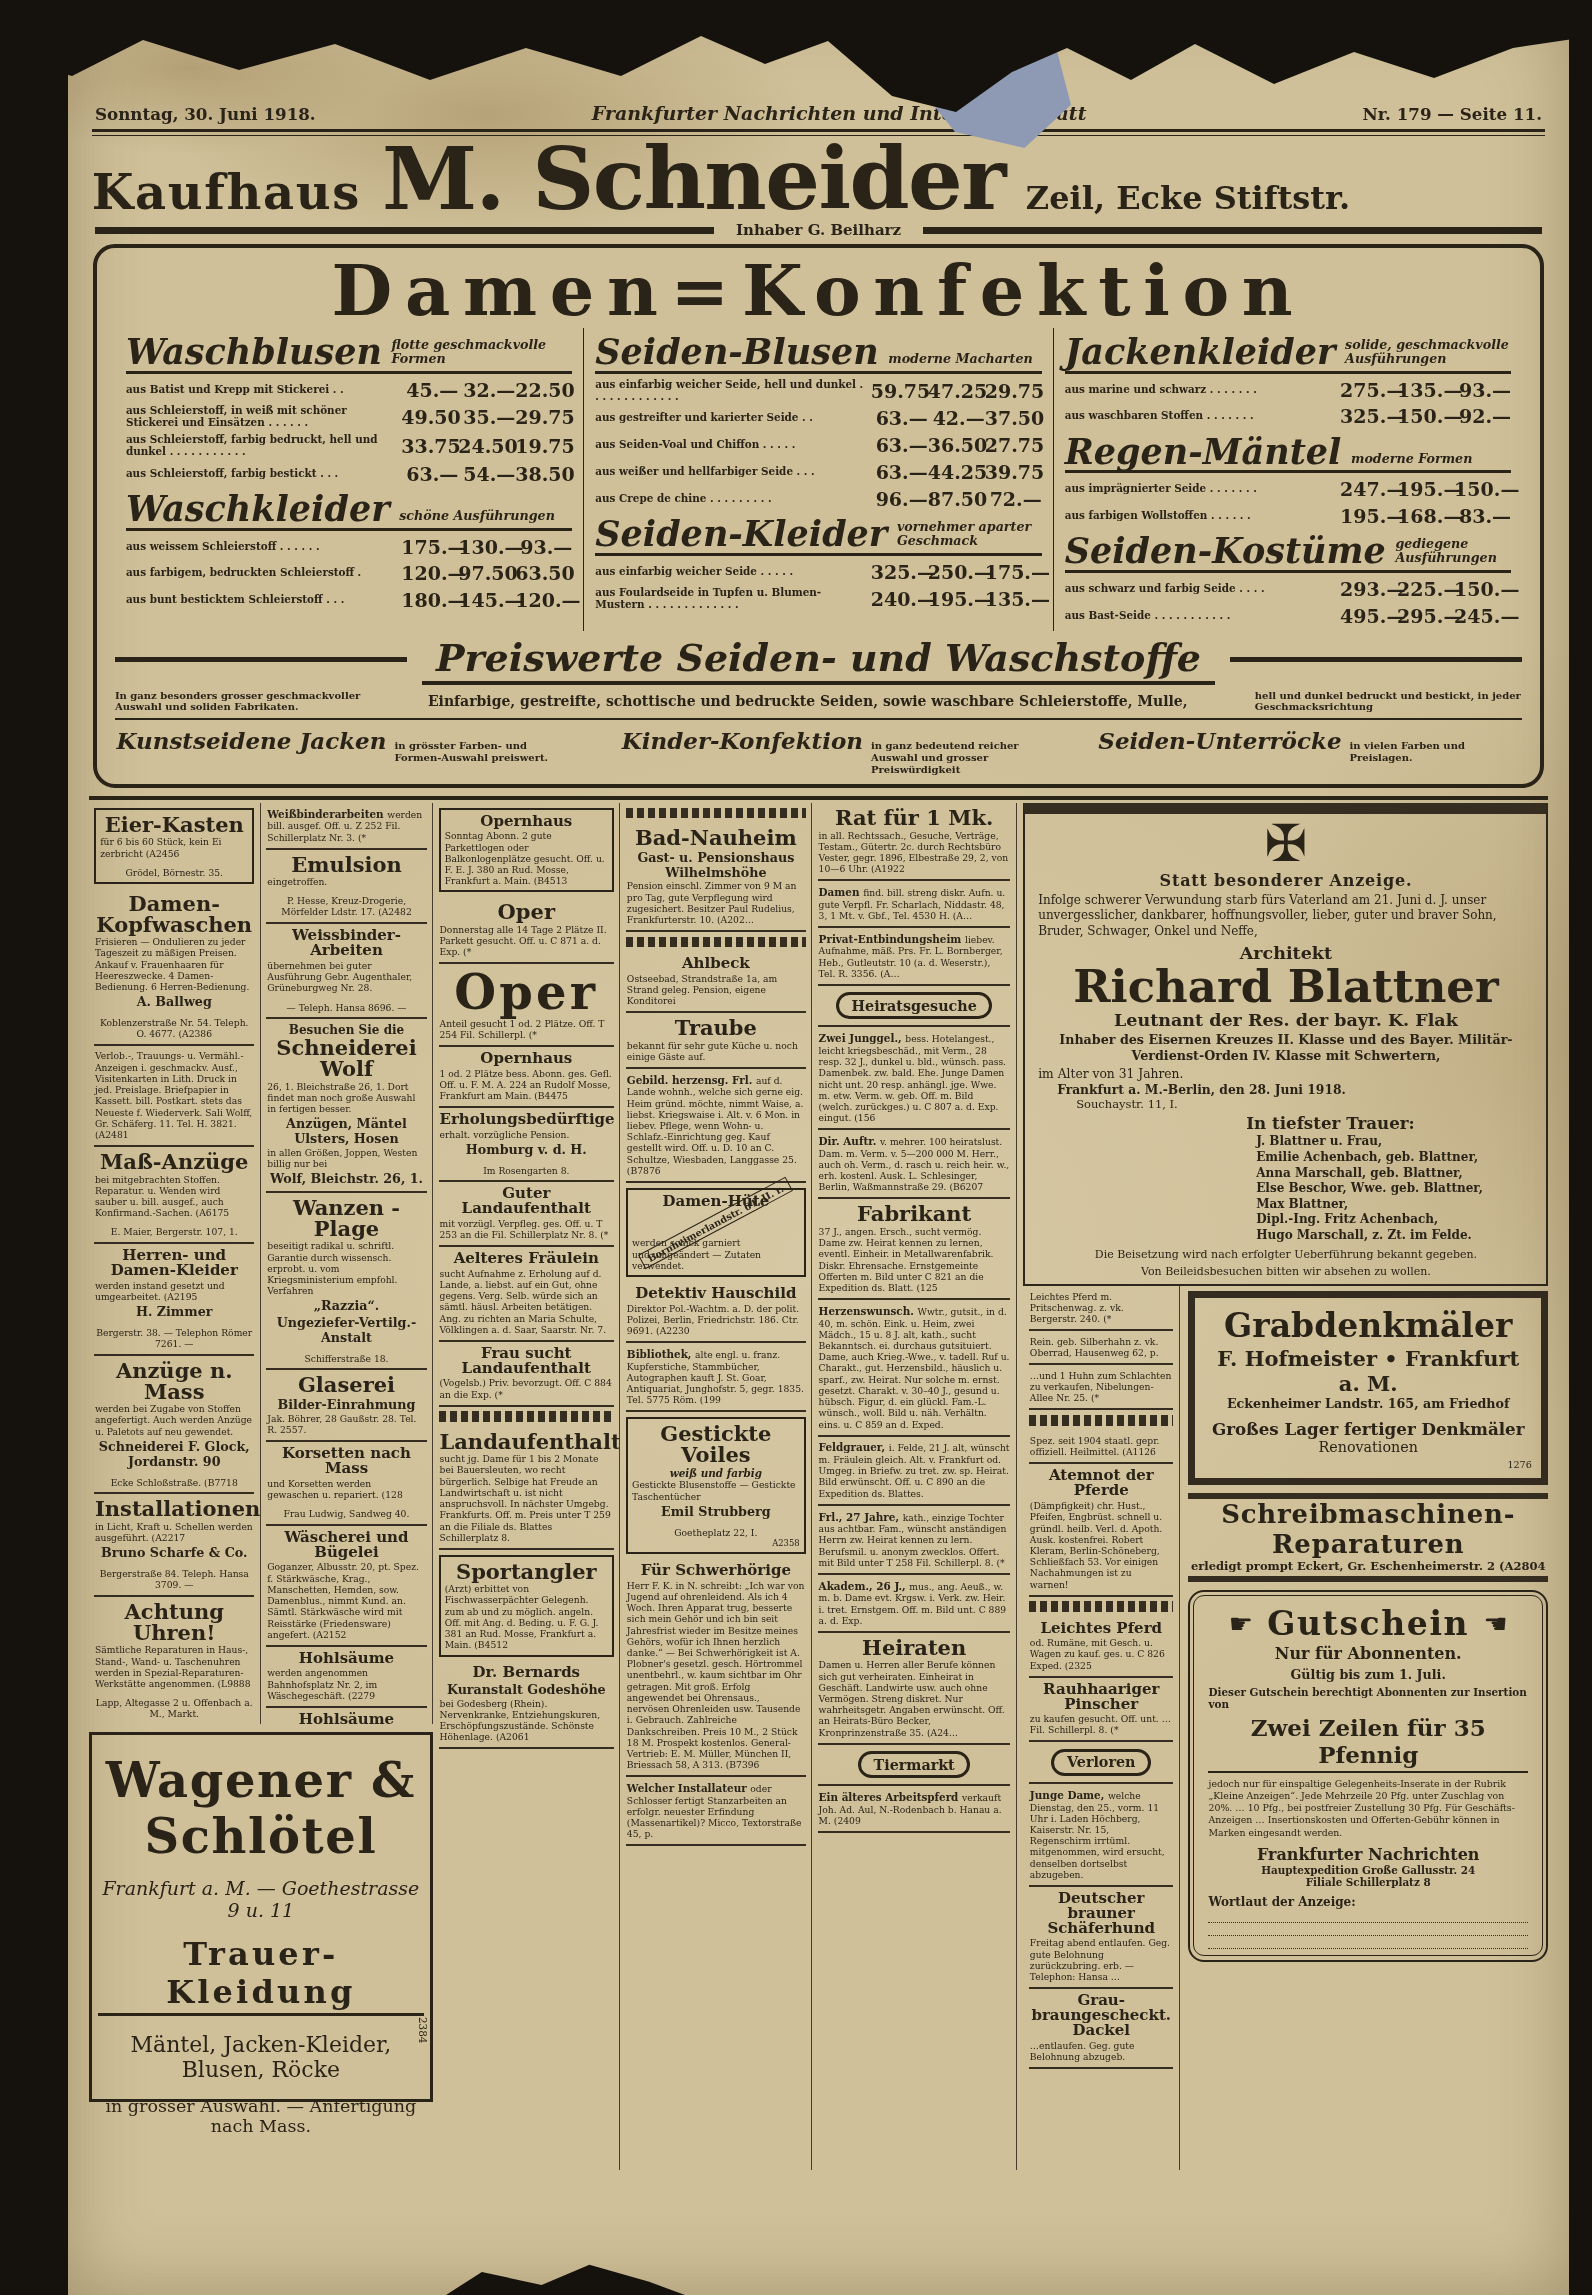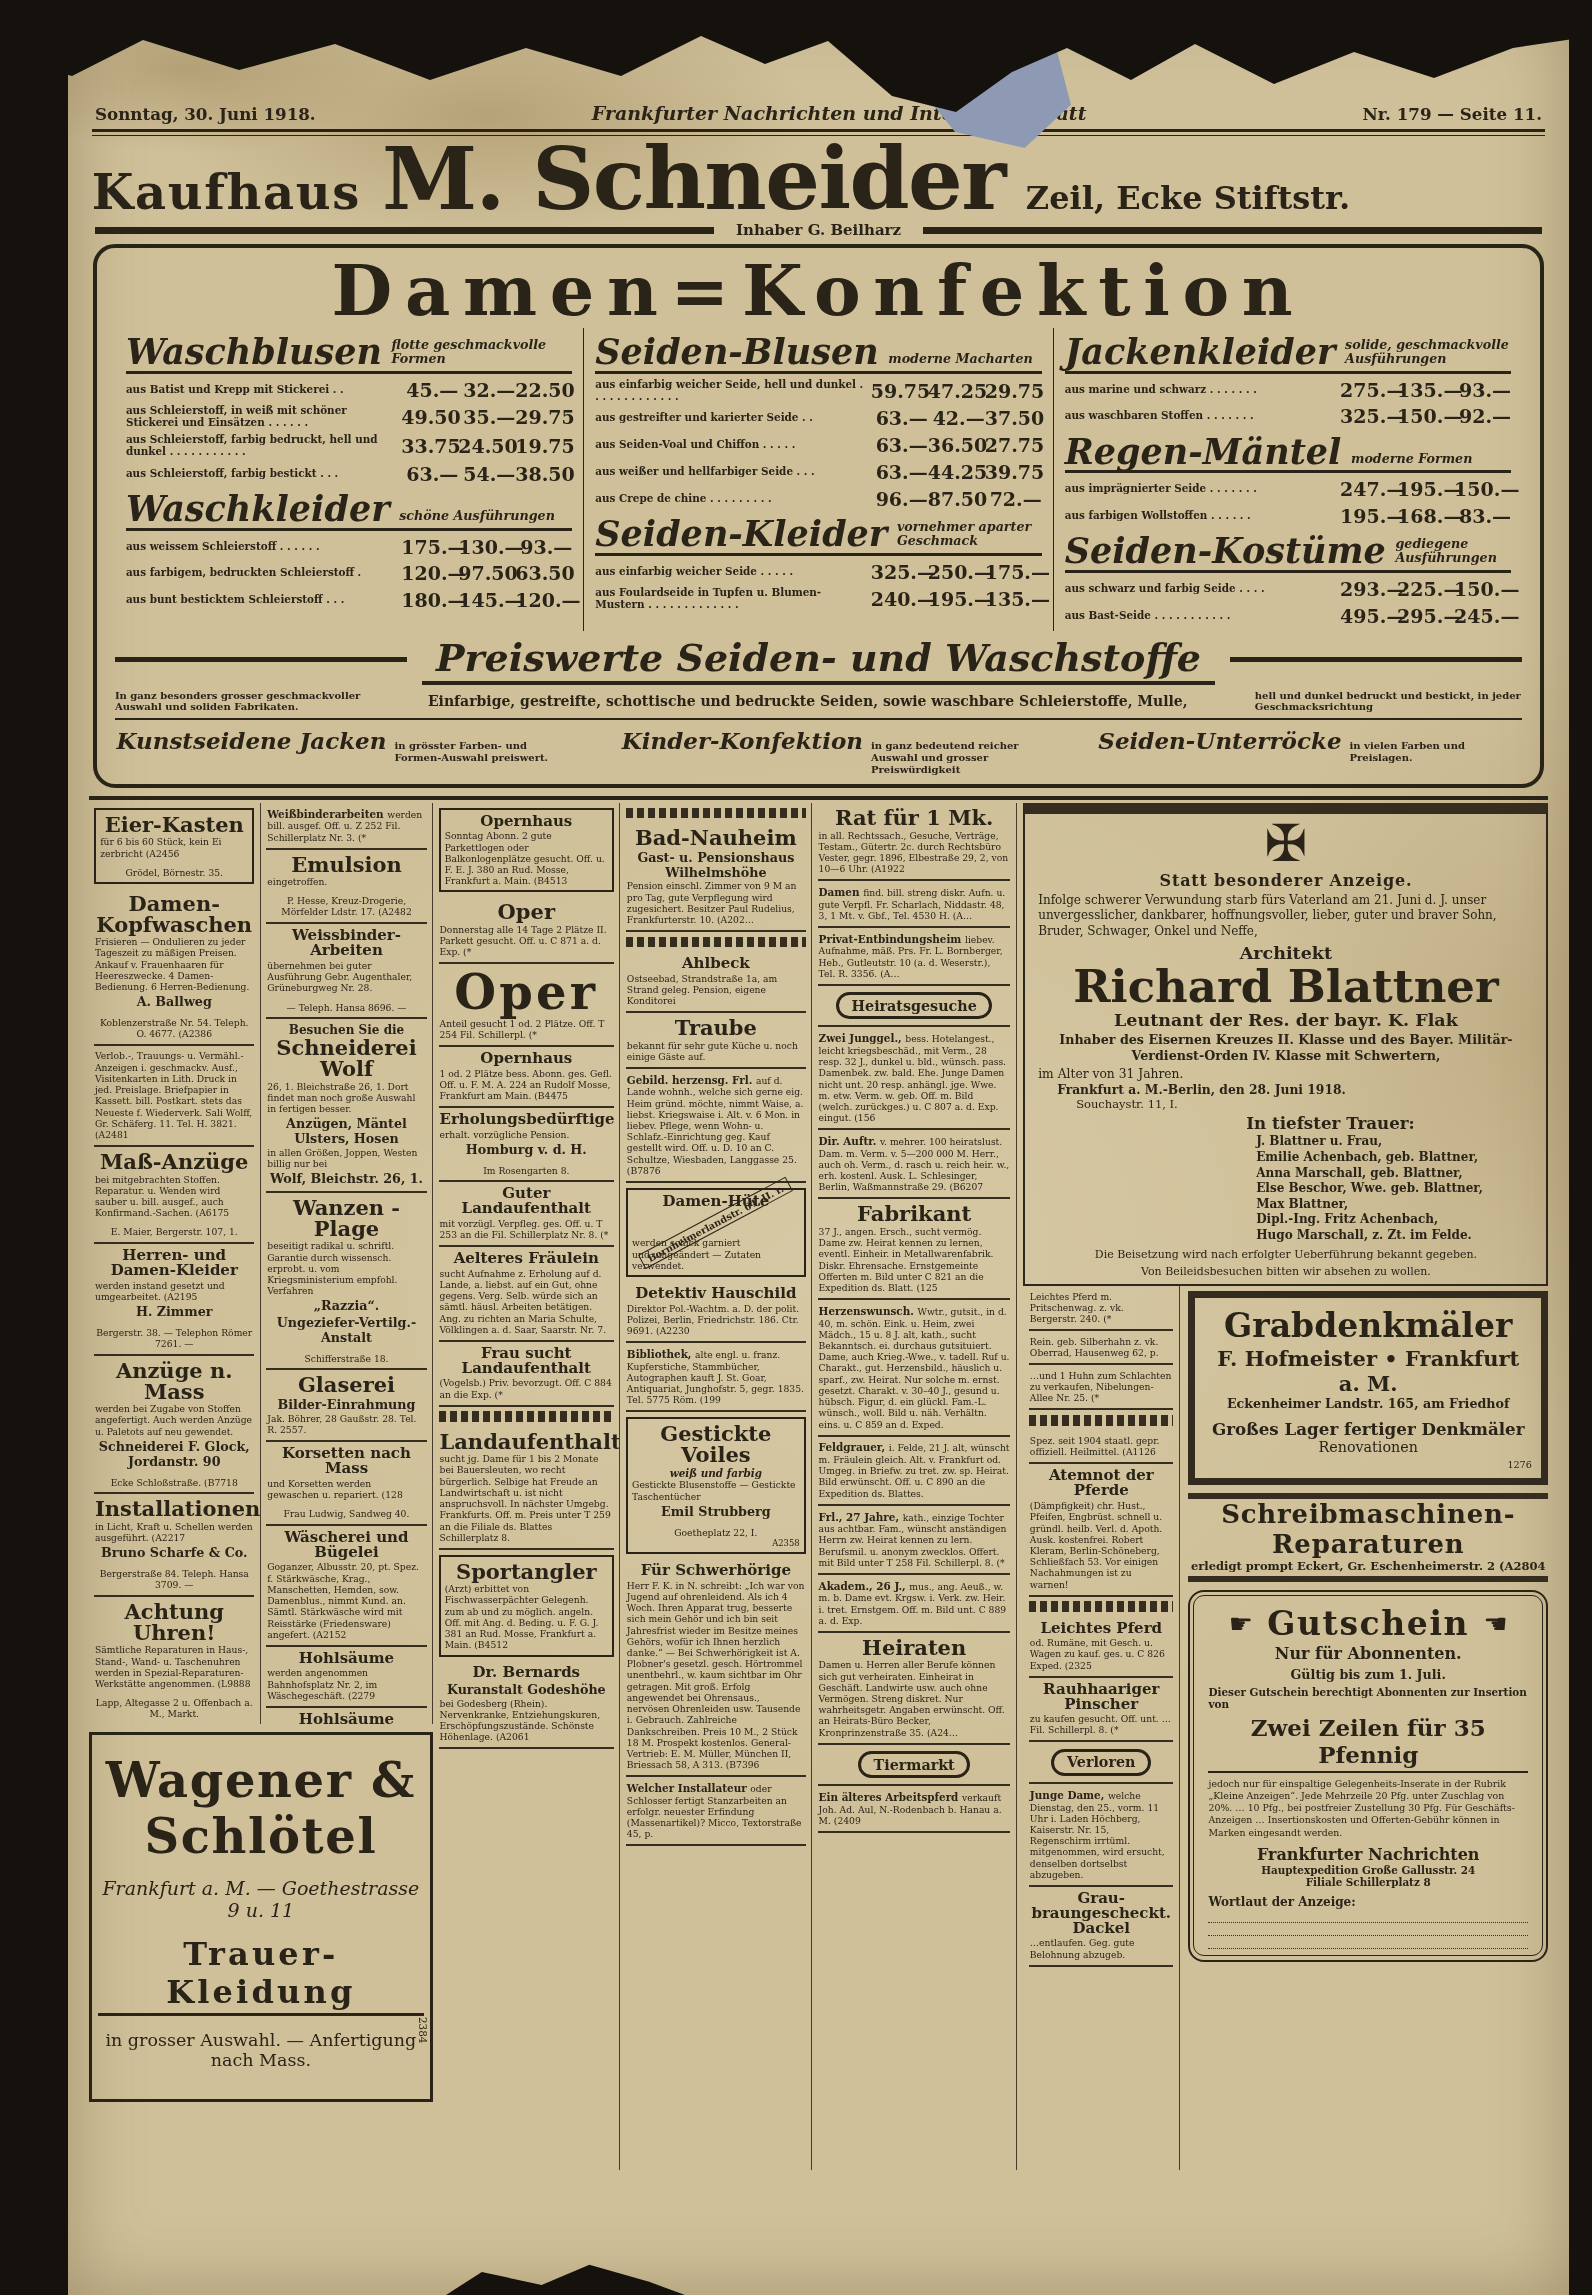--- a/index.html
+++ b/index.html
@@ -460,20 +460,21 @@
                 <article class="ad display">
                   <h3 class="ad-title t-m">Hohlsäume</h3>
                   <p class="ad-body">werd. schnell u. saub. genäht. Grüneburgweg 72, 1. (A2277</p>
                 </article>
               </div>
           </div>
           <div class="wagener">
             <div class="wg-name">Wagener &amp; Schlötel</div>
             <div class="wg-addr">Frankfurt a. M.  —  Goethestrasse 9 u. 11</div>
             <div><span class="wg-trauer">Trauer-Kleidung</span></div>
+            <div class="wg-items">Mäntel, Jacken-Kleider, Blusen, Röcke</div>
             <div class="wg-foot">in grosser Auswahl.  —  Anfertigung nach Mass.</div>
             <span class="wg-ref">2384</span>
           </div>
         </div>
         <div class="ccol c3">
             <article class="ad boxed">
               <h3 class="ad-title t-m">Opernhaus</h3>
               <p class="ad-body">Sonntag Abonn. 2 gute Parkettlogen oder Balkonlogenplätze gesucht. Off. u. F. E. J. 380 an Rud. Mosse, Frankfurt a. Main. (B4513</p>
             </article>
             <article class="ad display">
@@ -658,20 +659,24 @@
                 </article>
                 <article class="ad display">
                   <h3 class="ad-title t-m">Rauhhaariger Pinscher</h3>
                   <p class="ad-body">zu kaufen gesucht. Off. unt. … Fil. Schillerpl. 8. (*</p>
                 </article>
                 <div class="badge-wrap"><div class="badge">Verloren</div></div>
                 <article class="ad plain">
                   <p class="ad-body"><span class="ad-lead">Junge Dame, </span>welche Dienstag, den 25., vorm. 11 Uhr i. Laden Höchberg, Kaiserstr. Nr. 15, Regenschirm irrtüml. mitgenommen, wird ersucht, denselben dortselbst abzugeben.</p>
                 </article>
                 <article class="ad display">
+                  <h3 class="ad-title t-m">Deutscher brauner Schäferhund</h3>
+                  <p class="ad-body">Freitag abend entlaufen. Geg. gute Belohnung zurückzubring. erb. — Telephon: Hansa …</p>
+                </article>
+                <article class="ad display">
                   <h3 class="ad-title t-m">Grau-braungescheckt. Dackel</h3>
                   <p class="ad-body">…entlaufen. Geg. gute Belohnung abzugeb.</p>
                 </article>
               </div>
             <div class="subcolB">
               <div class="grab">
                 <h2 class="grab-title">Grabdenkmäler</h2>
                 <p class="grab-line">F. Hofmeister • Frankfurt a. M.</p>
                 <p class="grab-sub">Eckenheimer Landstr. 165, am Friedhof</p>
                 <p class="grab-line2">Großes Lager fertiger Denkmäler</p>

